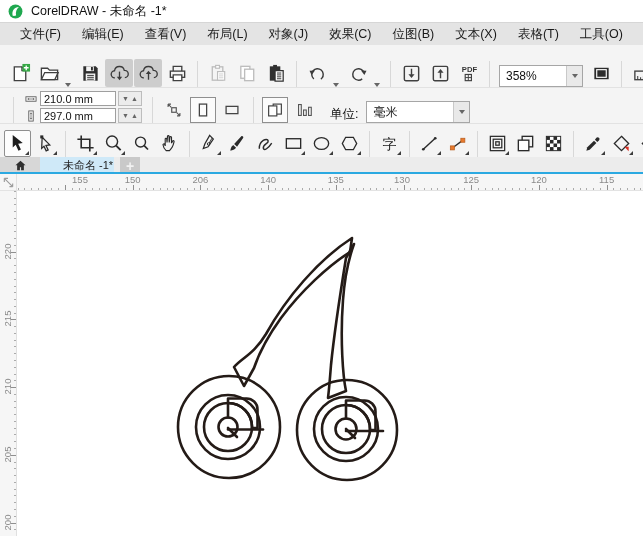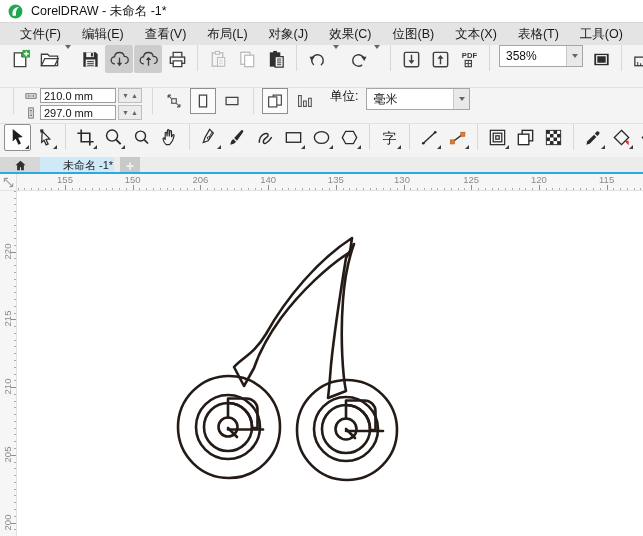--- a/index.html
+++ b/index.html
@@ -9,21 +9,21 @@
 
   
   .titlebar { height:22px; background:#ffffff; display:flex; align-items:center; padding-left:8px; gap:8px; flex:0 0 auto; }
   .titlebar .title { font-size:12.5px; color:#111; }
 
   
   .menubar { height:23px; background:#e4e4e4; border-top:1px solid #d6d6d6; display:flex; align-items:center; justify-content:space-between; padding:0 14px; flex:0 0 auto; }
   .menu-item { font-size:12.5px; color:#1a1a1a; padding:2px 6px; cursor:default; white-space:nowrap; }
 
   
-  .bar { background:#f4f4f4; display:flex; align-items:flex-start; flex:0 0 auto; }
+  .bar { background:#f4f4f4; display:flex; align-items:flex-end; flex:0 0 auto; }
   .sep { width:1px; height:26px; background:#d8d8d8; margin:0 5px; flex:0 0 auto; }
   .tbtn { width:28px; height:28px; display:flex; align-items:center; justify-content:center; border:1px solid transparent; border-radius:2px; position:relative; flex:0 0 auto; }
   .tbtn svg { width:21px; height:21px; }
   .tbtn.pressed { background:#cdcdcd; }
   .tbtn.disabled { pointer-events:none; }
   .caret { width:0; height:0; border-left:3.5px solid transparent; border-right:3.5px solid transparent; border-top:4px solid #666; margin:0 4px 0 1px; flex:0 0 auto; }
 
   .std-toolbar { height:43px; border-bottom:1px solid #e2e2e2; padding-left:6px; gap:1px; }
 
   
@@ -540,21 +540,21 @@
         <div class="min" style="left: 562.52px;"></div>
         <div class="min" style="left: 569.29px;"></div>
         <div class="min" style="left: 576.06px;"></div>
         <div class="min" style="left: 582.83px;"></div>
         <div class="maj" style="left: 589.6px;"></div>
         <div class="min" style="left: 596.37px;"></div>
         <div class="min" style="left: 603.14px;"></div>
         <div class="min" style="left: 609.91px;"></div>
         <div class="min" style="left: 616.68px;"></div>
         <div class="min" style="left: 623.45px;"></div>
-        <div class="lab" style="left: 48px;">155</div>
+        <div class="lab" style="left: 63px;">155</div>
         <div class="lab" style="left: 115.7px;">150</div>
         <div class="lab" style="left: 183.4px;">206</div>
         <div class="lab" style="left: 251.1px;">140</div>
         <div class="lab" style="left: 318.8px;">135</div>
         <div class="lab" style="left: 385px;">130</div>
         <div class="lab" style="left: 454.2px;">125</div>
         <div class="lab" style="left: 521.9px;">120</div>
         <div class="lab" style="left: 589.6px;">115</div>
       </div>
   </div>

